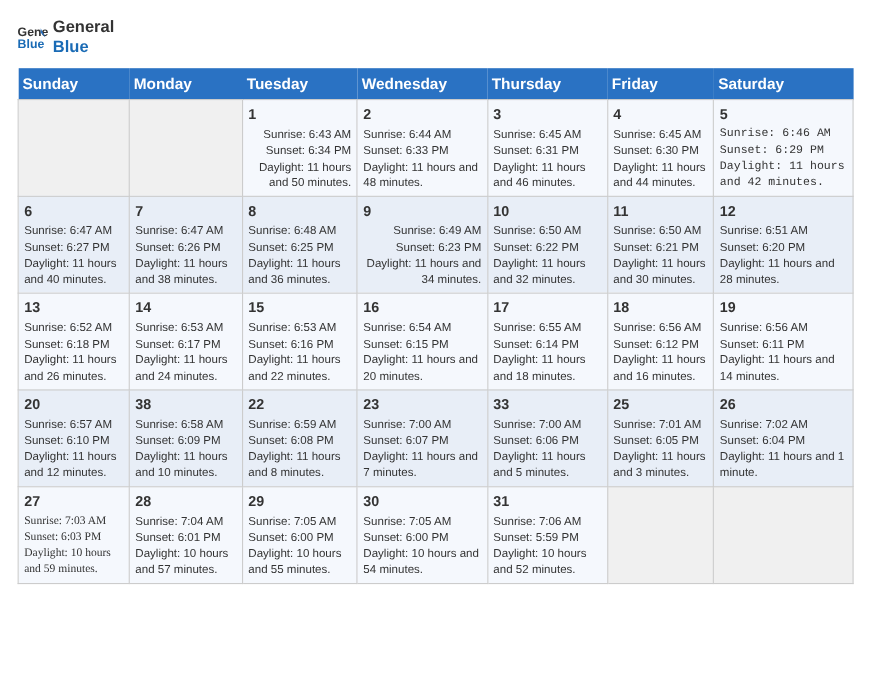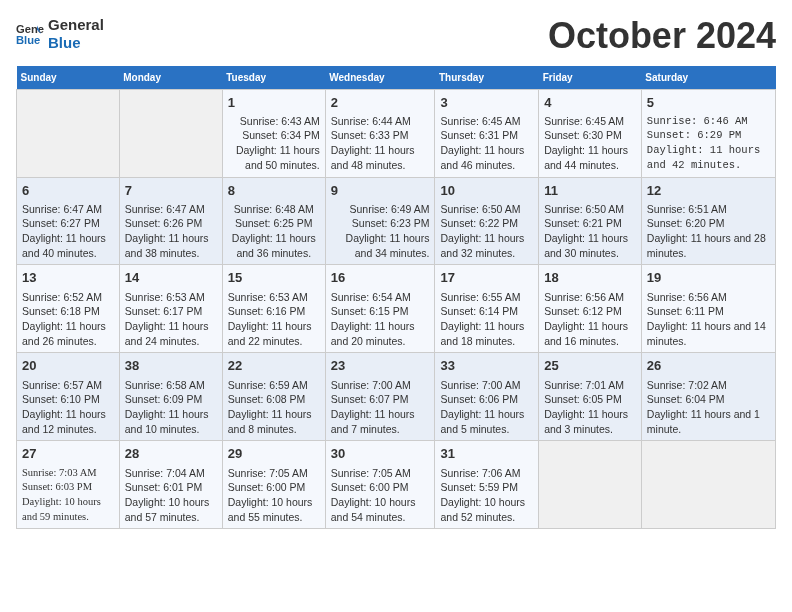--- a/index.html
+++ b/index.html
@@ -39,21 +39,21 @@
     table {
       width: 100%;
       border-collapse: collapse;
       font-size: 11px;
     }
     thead th {
       background-color: #2a72c3;
       color: #fff;
       padding: 6px 4px;
       text-align: left;
-      font-size: 10px;
+      font-size: 14px;
       font-weight: bold;
     }
     tbody td {
       border: 1px solid #ccc;
       vertical-align: top;
       padding: 4px 5px;
       min-height: 80px;
       height: 85px;
       color: #333;
       line-height: 1.4;
@@ -87,21 +87,20 @@
       <text x="0" y="18" font-size="16" font-weight="bold" fill="#333">General</text>
       <text x="0" y="34" font-size="16" font-weight="bold" fill="#1a6bb5">Blue</text>
       <polygon points="36,8 42,20 36,14" fill="#2a72c3" transform="translate(-6,0)"></polygon>
     </svg>
     <div>
       <div style="font-size:15px;font-weight:bold;color:#333;line-height:1.2;">General</div>
       <div style="font-size:15px;font-weight:bold;color:#1a6bb5;line-height:1.2;">Blue</div>
     </div>
   </div>
   <div class="title-block">
-    <div class="month-title">October 2024</div>
   </div>
 </div>
 
 <table>
   <thead>
     <tr id="header-row">
     <th>Sunday</th>
         <th>Monday</th>
         <th>Tuesday</th>
         <th>Wednesday</th>
@@ -153,21 +152,21 @@
 Daylight: 11 hours and 40 minutes.</div>
         </td>
         <td>
           <span class="day-num">7</span>
           <div class="cell-content" style="white-space: pre-line;">Sunrise: 6:47 AM
 Sunset: 6:26 PM
 Daylight: 11 hours and 38 minutes.</div>
         </td>
         <td>
           <span class="day-num">8</span>
-          <div class="cell-content" style="white-space: pre-line; text-align: center;">Sunrise: 6:48 AM
+          <div class="cell-content" style="white-space: pre-line;">Sunrise: 6:48 AM
 Sunset: 6:25 PM
 Daylight: 11 hours and 36 minutes.</div>
         </td>
         <td>
           <span class="day-num">9</span>
           <div class="cell-content" style="white-space: pre-line; text-align: right;">Sunrise: 6:49 AM
 Sunset: 6:23 PM
 Daylight: 11 hours and 34 minutes.</div>
         </td>
         <td>

